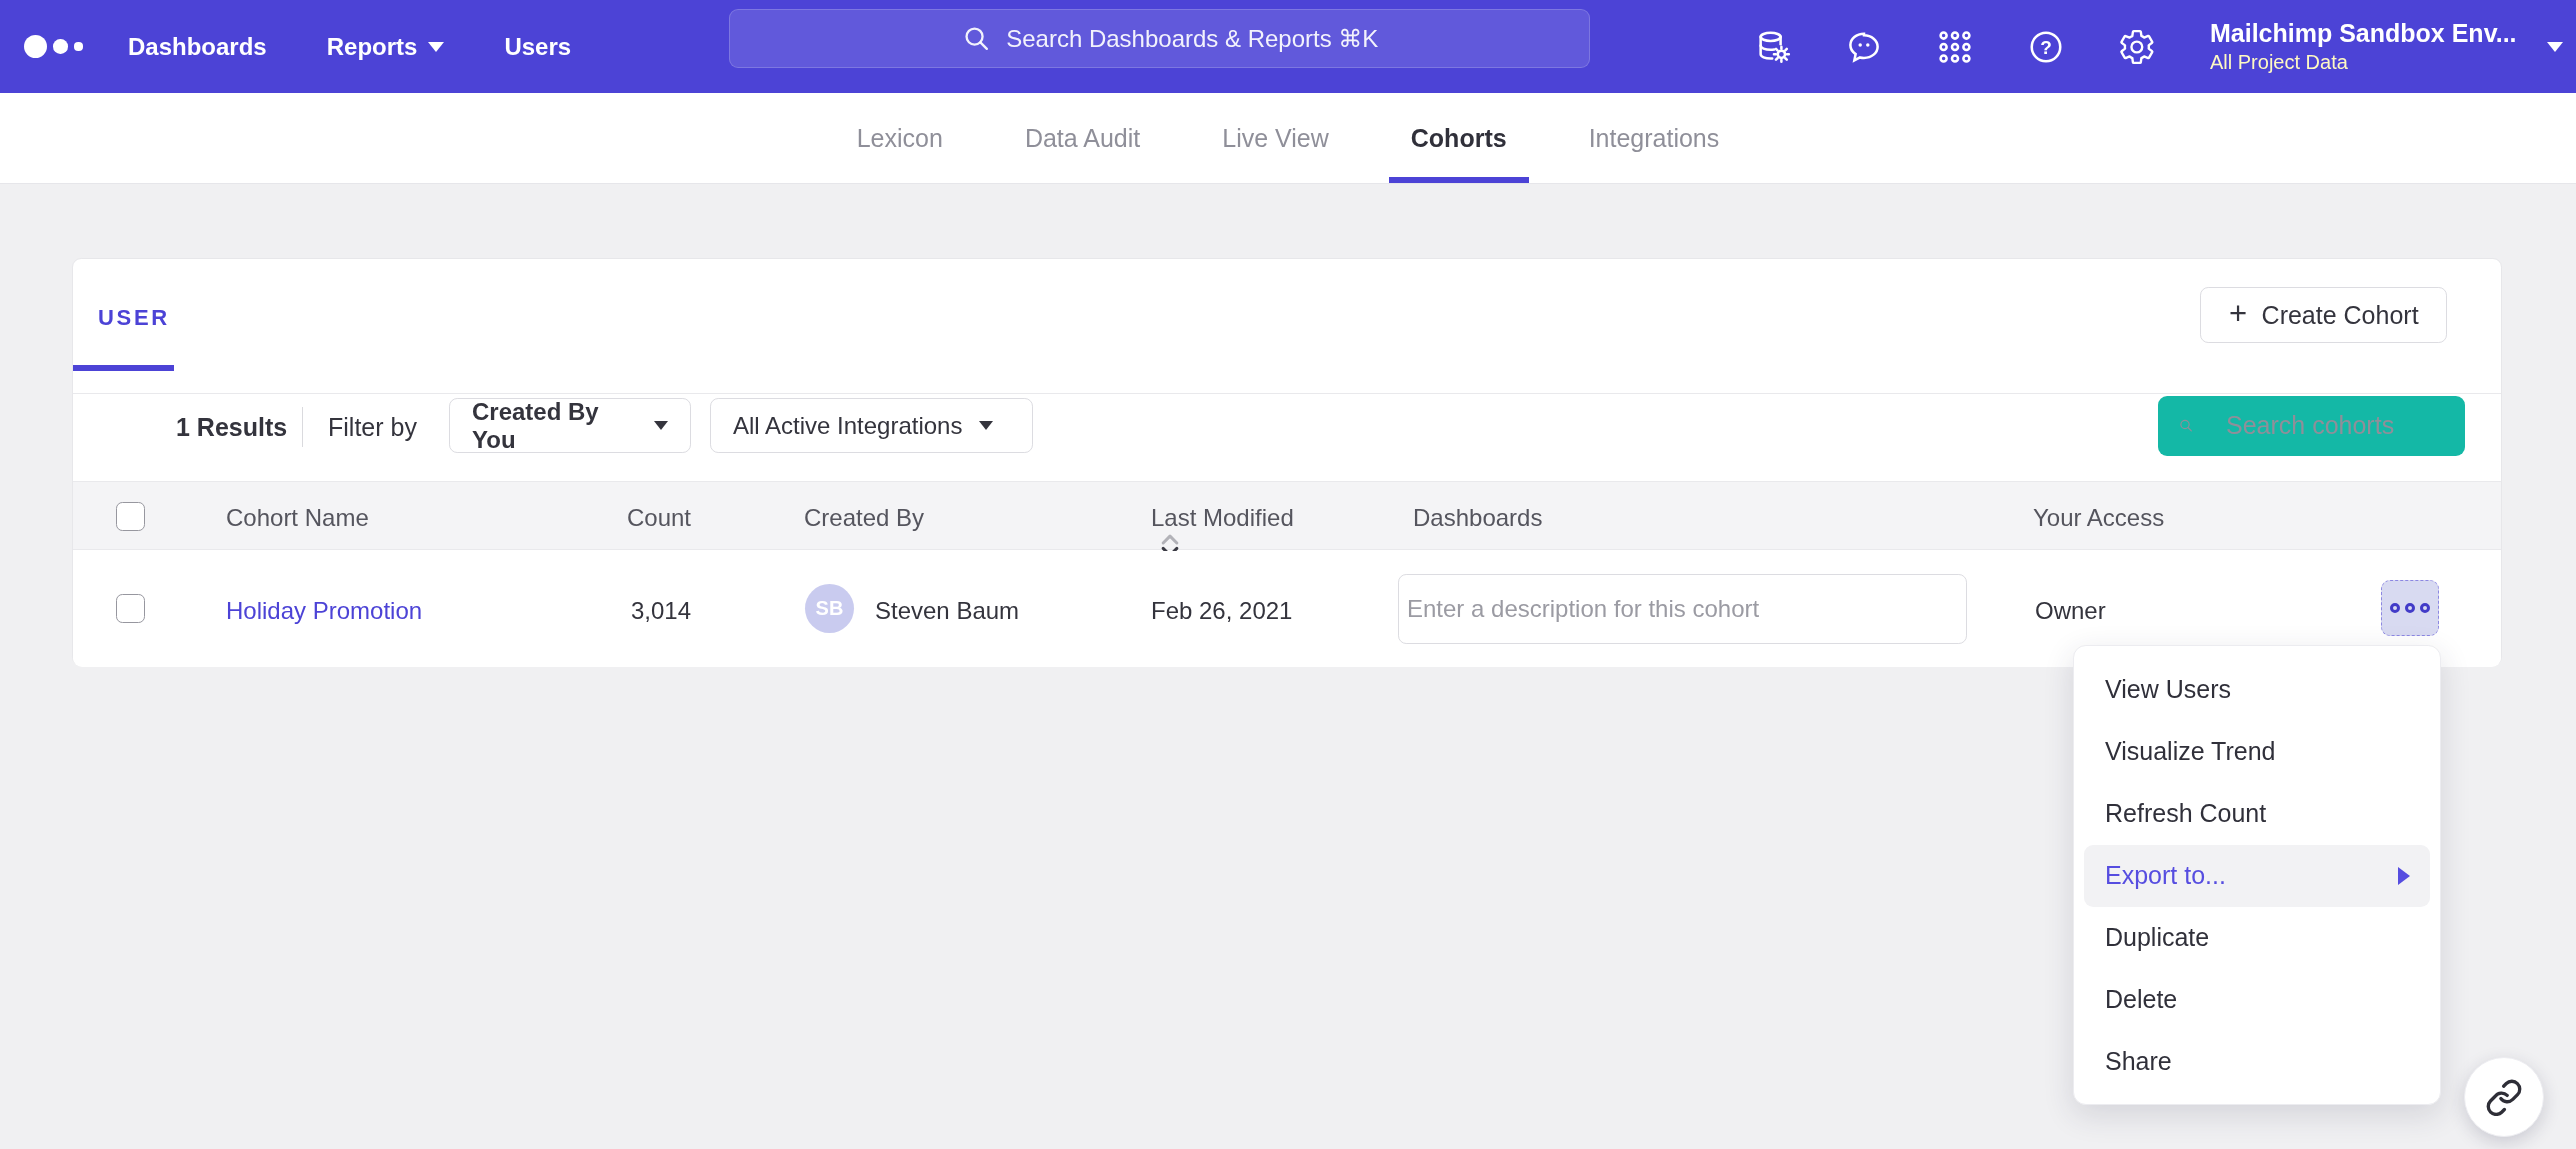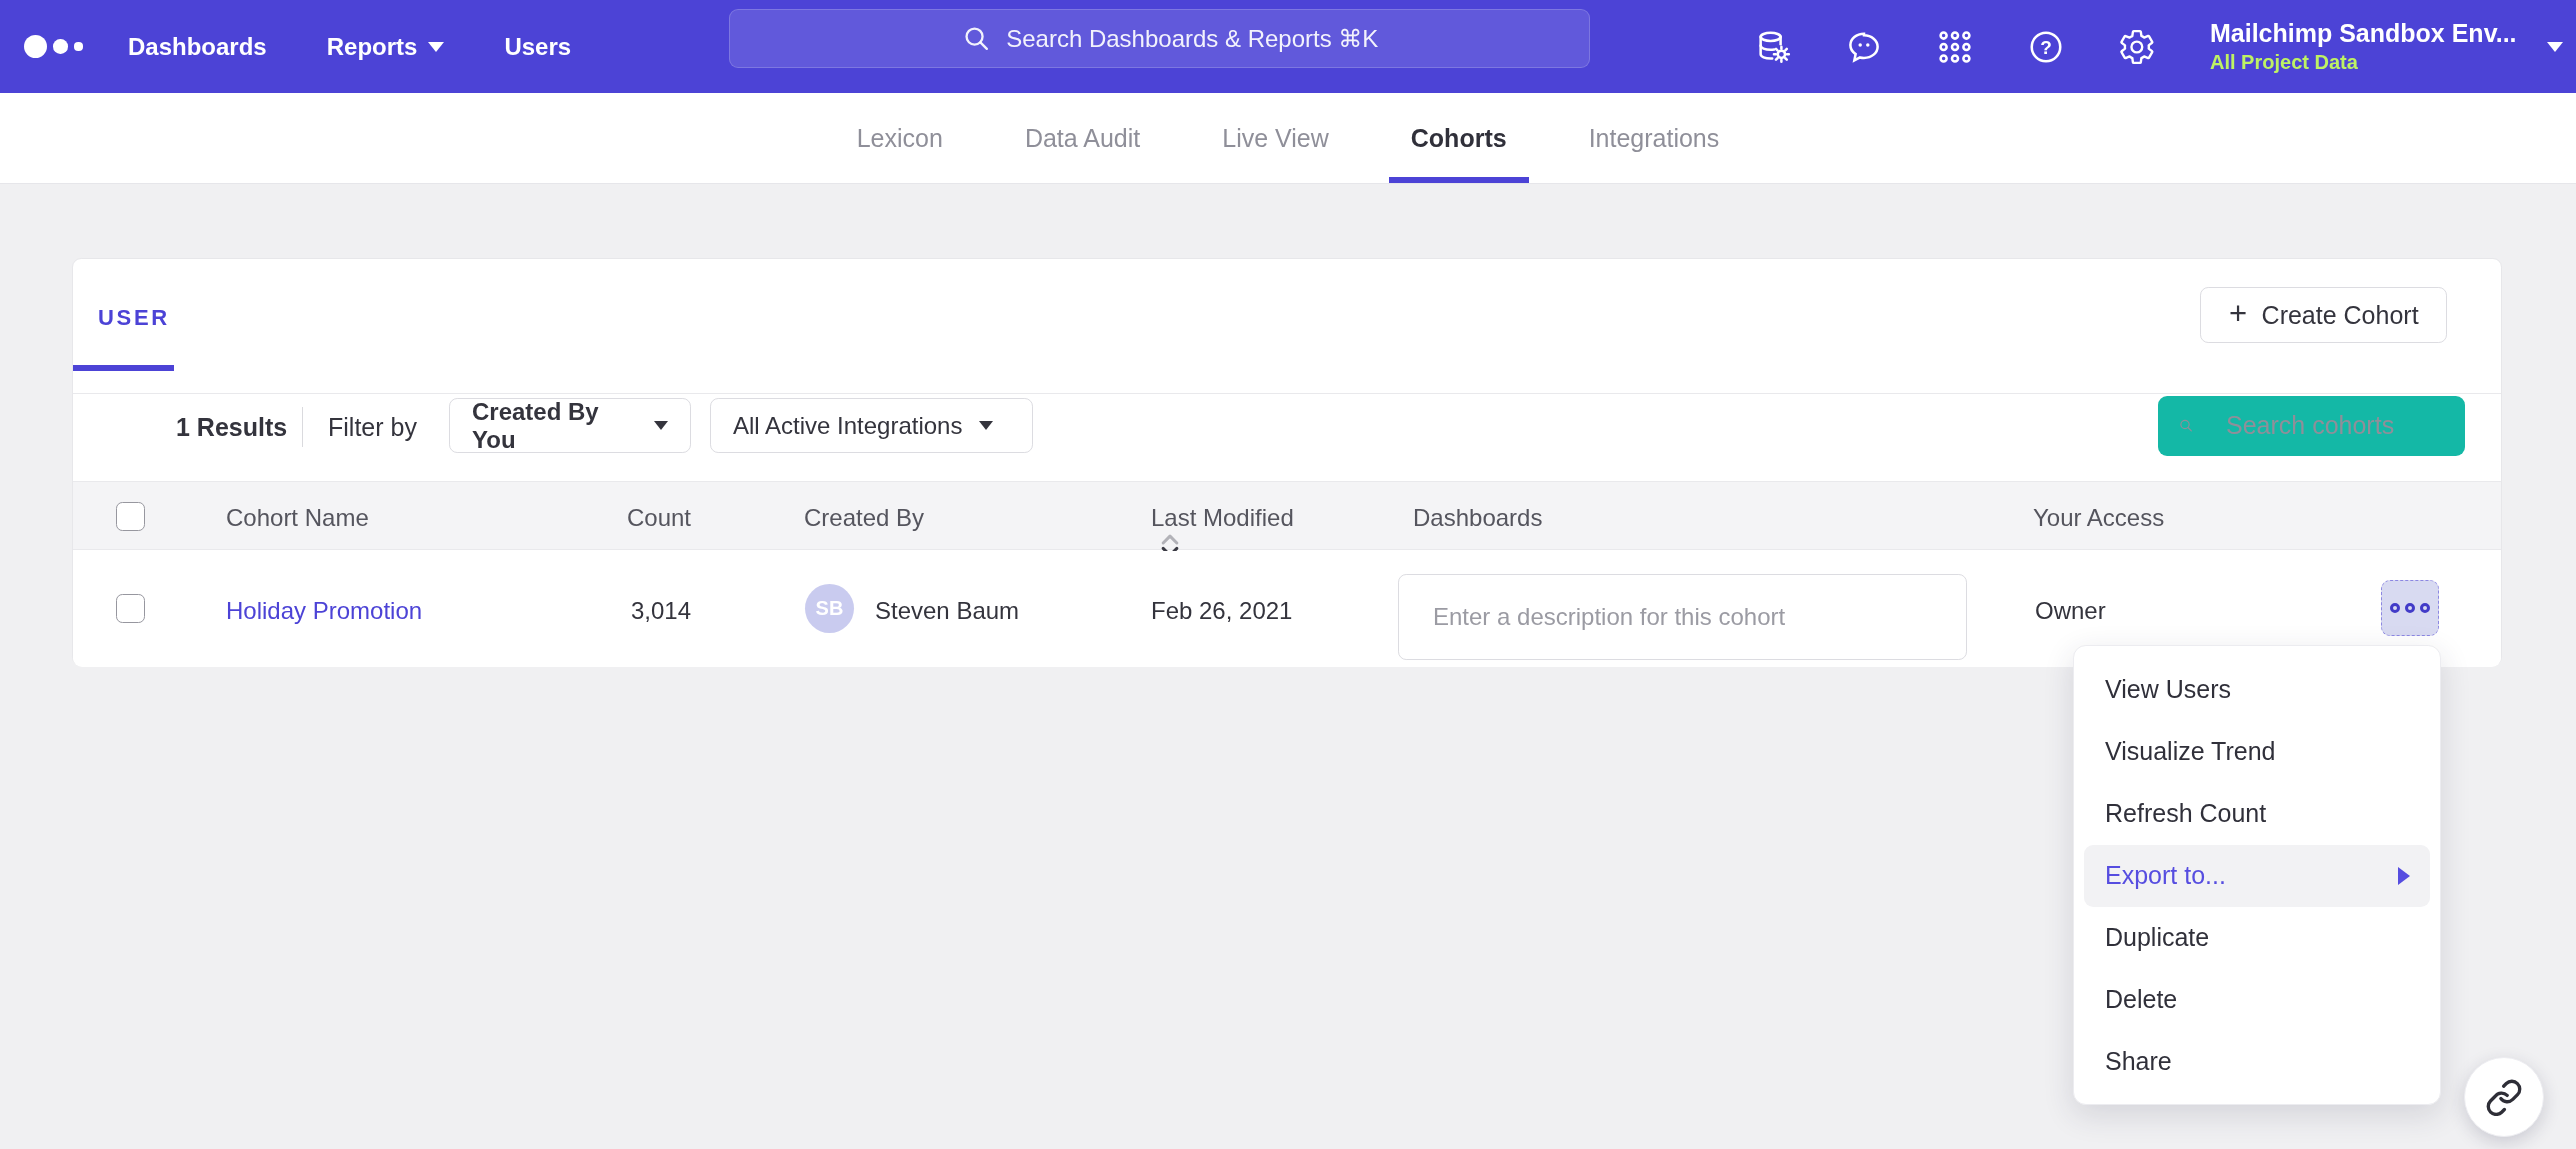--- a/index.html
+++ b/index.html
@@ -19,21 +19,21 @@
   .caret-down { width:0;height:0;border-left:8.2px solid transparent;border-right:8.2px solid transparent;border-top:10px solid #fff; }
   .nav-search { position:absolute; left:729px; top:9.1px; width:861px; height:59px;
     background:rgba(255,255,255,0.12); border:0.9px solid rgba(255,255,255,0.18); border-radius:9.1px;
     display:flex; align-items:center; justify-content:center; gap:14.6px; cursor:text;padding-left:20px; }
   .nav-search span { color:rgba(255,255,255,0.92); font-size:24px; }
   .nav-icons { position:absolute; left:1753px; top:0; height:93px; display:flex; align-items:center; gap:51px; }
   .nav-ic { width:40px; height:40px; display:flex; align-items:center; justify-content:center; cursor:pointer; }
   .nav-ic svg { width:38px; height:38px; }
   .project { position:absolute; left:2210px; top:0; height:93px; display:flex; align-items:center; gap:30px; cursor:pointer; }
   .project .pt1 { color:#fff; font-size:25px; font-weight:700; line-height:1.25; }
-  .project .pt2 { color:#bef264; font-size:20px; font-weight:700; line-height:1.3; }
+  .project .pt2 { color:#fef9c3; font-size:20px; font-weight:400; line-height:1.3; }
 
   
   .tabbar { position:absolute; left:0; top:93px; width:2576px; height:91px; background:#fff;
     border-bottom:0.9px solid #e6e6ea; display:flex; justify-content:center; align-items:stretch; gap:38px; }
   .tab { font-size:25px; color:#8f8f99; display:flex; align-items:center; padding:0 22px; cursor:pointer; position:relative; }
   .tab.active { color:#30303a; font-weight:600; }
   .tab.active::after { content:""; position:absolute; left:0; right:0; bottom:0; height:6.4px; background:#4c43d6; }
 
   
   .card { position:absolute; left:72px; top:258px; width:2430px; height:408px; background:#fff;
@@ -66,22 +66,22 @@
     border-top:0.9px solid #e9e9ec; border-bottom:0.9px solid #e9e9ec; }
   .thead .h { position:absolute; top:22px; font-size:24px; color:#55555e; }
   .trow { position:absolute; left:0; top:292px; width:100%; height:116px; background:#fff; border-radius:0 0 9.1px 9.1px; }
   .cell { position:absolute; font-size:24px; color:#34343d; }
   .checkbox { position:absolute; left:43px; width:29px; height:29px; background:#fff;
     border:1.8px solid #97979f; border-radius:6.4px; cursor:pointer; }
   .link { color:#4c43d6; cursor:pointer; }
   .count-col { left:411px; width:207px; text-align:right; }
   .avatar { position:absolute; left:732px; top:33px; width:49px; height:49px; border-radius:50%;
     background:#c9cbef; color:#fff; font-size:20px; font-weight:700; display:flex; align-items:center; justify-content:center; }
-  .desc-input { position:absolute; left:1325px; top:23px; width:569px; height:86px; border:0.9px solid #dcdce1;
-    border-radius:8.2px; padding:0 34px; font-size:24px; color:#34343d; outline:none; font-family:"Liberation Sans",sans-serif; }
+  .desc-input { position:absolute; left:1325px; top:23px; width:569px; height:70px; border:0.9px solid #dcdce1;
+    border-radius:8.2px; padding:0 8px; font-size:24px; color:#34343d; outline:none; font-family:"Liberation Sans",sans-serif; }
   .desc-input::placeholder { color:#9b9ba3; }
   .more-btn { position:absolute; left:2308px; top:29px; width:58px; height:56px; background:#d8daf1;
     border:1.8px dashed #8c87e2; border-radius:9.1px; display:flex; align-items:center; justify-content:center; gap:4.6px; cursor:pointer; }
   .more-btn i { width:10px; height:10px; border:3.7px solid #423bc8; border-radius:50%; display:block; }
 
   
   .menu { position:absolute; left:2073px; top:645px; width:368px; height:460px; background:#fff;
     border:0.9px solid #ececf0; border-radius:12.8px; box-shadow:0 9.1px 31px rgba(40,40,70,0.14); padding-top:12.8px; z-index:5; }
   .menu-item { height:62px; display:flex; align-items:center; padding-left:31px; font-size:25px; color:#30303a; cursor:pointer; }
   .menu-item.hl { margin:0 10px; padding-left:21px; border-radius:9.1px; background:#f2f2f4; color:#564de0;

